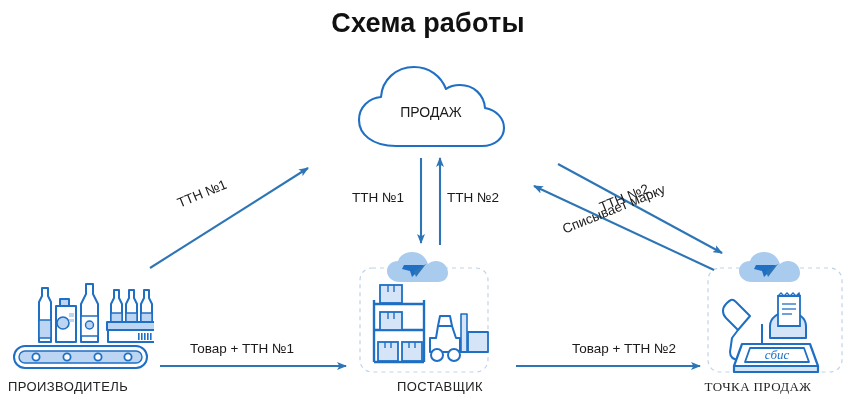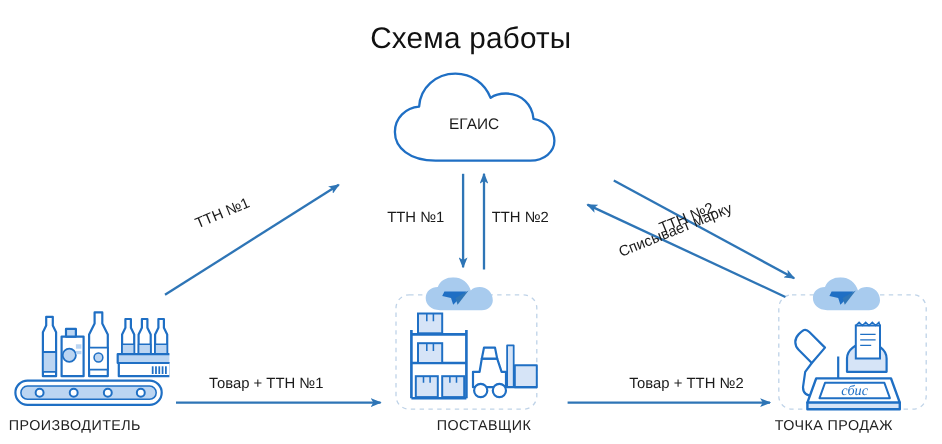--- a/index.html
+++ b/index.html
@@ -22,25 +22,24 @@
     height: 404px;
   }
   .abs { position: absolute; }
 
   
   #title {
     left: 0; top: 8px;
     width: 856px;
     text-align: center;
     font-size: 27px;
-    font-weight: 400;
+    font-weight: 700;
     color: #111111;
     letter-spacing: 0.2px;
     white-space: nowrap;
-    margin-top: 12px;
   }
 
   
   #egais-cloud {
     left: 352px; top: 62px;
     width: 158px; height: 86px;
   }
   #egais-label {
     left: 352px; top: 104px;
     width: 158px;
@@ -51,21 +50,21 @@
 
   
   .actor-caption {
     font-size: 13px;
     letter-spacing: 0.4px;
     color: #222222;
     white-space: nowrap;
   }
   #caption-producer { left: 8px;  top: 379px; width: 200px; text-align: left; }
   #caption-supplier { left: 340px; top: 379px; width: 200px; text-align: center; }
-  #caption-pos      { left: 664px; top: 379px; width: 188px; text-align: center; }
+  #caption-pos      { left: 664px; top: 379px; width: 188px; text-align: center; font-family: Liberation Serif, serif; }
 
   
   .arrow-label {
     font-size: 13.5px;
     color: #1a1a1a;
     white-space: nowrap;
   }
   #lbl-ttn1-diag {
     left: 178px; top: 196px;
     transform: rotate(-22.5deg);
@@ -135,21 +134,21 @@
     <path d="M44,84
              C20,84 7,72 7,58
              C7,45 17,36 29,35
              C30,18 44,5 62,5
              C77,5 89,14 94,27
              C98,24 103,23 108,23
              C122,23 132,33 133,46
              C145,48 152,57 152,66
              C152,76 143,84 130,84 Z" fill="#ffffff" stroke="#1F6FC4" stroke-width="2.1" stroke-linejoin="round"></path>
   </svg>
-  <div class="abs" id="egais-label">ЕГАИС</div>
+  <div class="abs" id="egais-label">ПРОДАЖ</div>
 
   <svg class="abs" id="illus-producer" viewBox="0 0 150 96">
     <g stroke="#1F6FC4" stroke-width="2" fill="#ffffff" stroke-linejoin="round">
 
       <path d="M38,16 L38,8 L44,8 L44,16 L47,22 L47,62 L35,62 L35,22 Z"></path>
       <rect x="35" y="40" width="12" height="18" fill="#BBD5F2" stroke="none"></rect>
       <rect x="35" y="40" width="12" height="18" fill="none" stroke="#1F6FC4" stroke-width="1.6"></rect>
 
       <path d="M52,26 L72,26 L72,62 L52,62 Z"></path>
       <rect x="56" y="19" width="9" height="7" fill="#BBD5F2"></rect>

